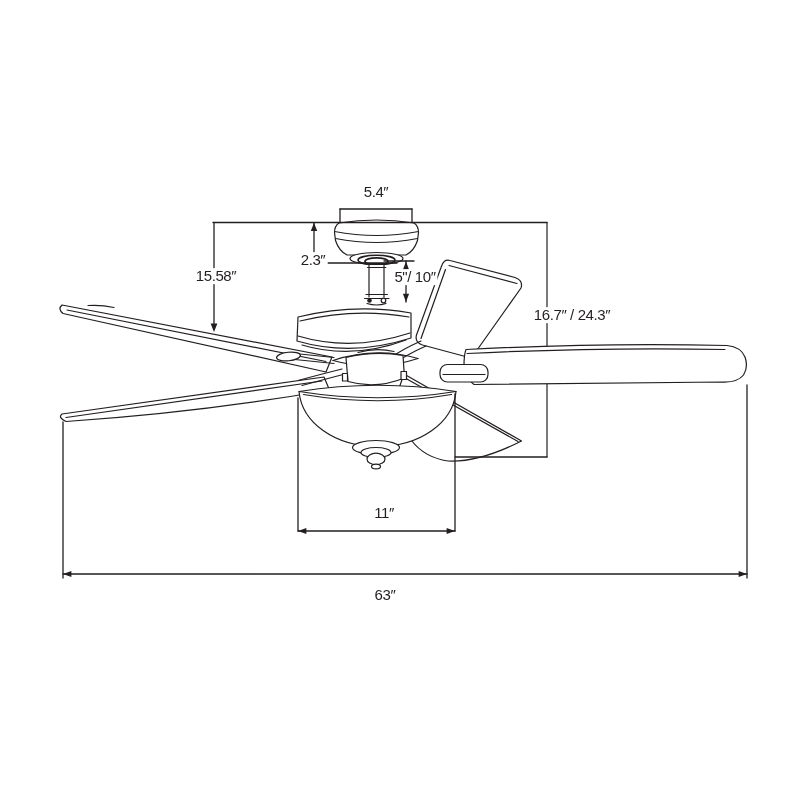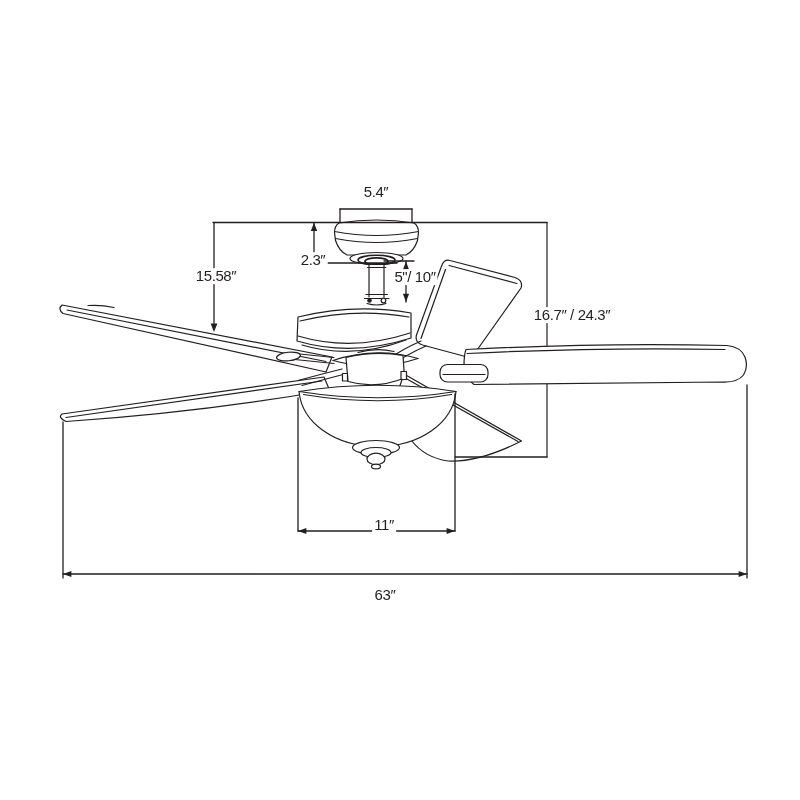--- a/index.html
+++ b/index.html
@@ -156,16 +156,16 @@
   <div class="dim-label" style="left:376px;top:192px;">5.4″</div>
 
   <div class="dim-label" style="left:313px;top:244px;margin-top:16px;">2.3″</div>
 
   <div class="dim-label" style="left:216px;top:276px;">15.58″</div>
 
   <div class="dim-label" style="left:415px;top:277px;">5"/ 10″</div>
 
   <div class="dim-label" style="left:572px;top:315px;">16.7″ / 24.3″</div>
 
-  <div class="dim-label" style="left:384px;top:525px;text-align:right;">11″</div>
+  <div class="dim-label" style="left:384px;top:513px;text-align:right;">11″</div>
 
   <div class="dim-label" style="left:385px;top:595px;">63″</div>
 </div>
 
 </body></html>

